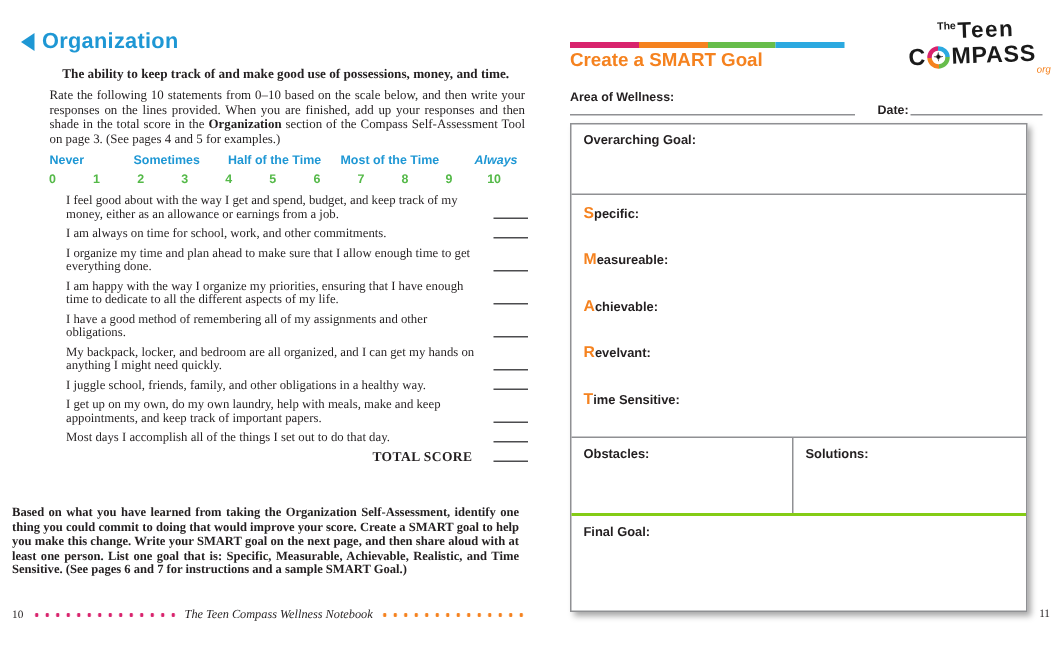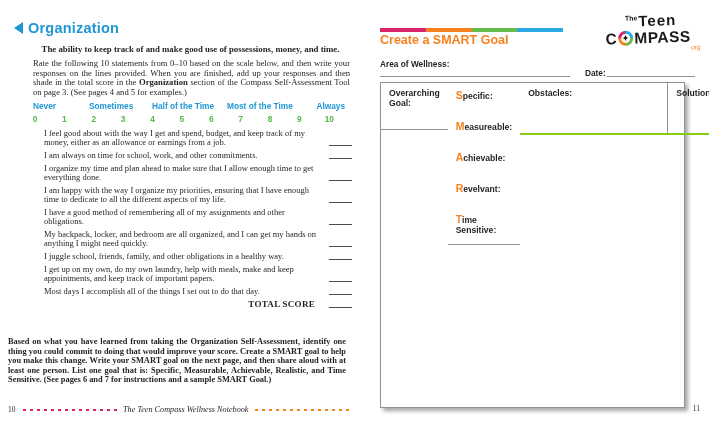--- a/index.html
+++ b/index.html
@@ -8,21 +8,21 @@
 
   
   .l-title{position:absolute;left:14px;top:20px;display:flex;align-items:center;gap:5px;}
   .tri{width:0;height:0;border-top:6px solid transparent;border-bottom:6px solid transparent;border-right:9px solid var(--blue-heading);}
   .l-title h1{margin:0;font-size:14.5px;font-weight:bold;color:var(--blue-heading);letter-spacing:.2px;}
   .subtitle{position:absolute;left:33px;top:44px;width:315px;margin:0;font-family:"Liberation Serif",serif;font-weight:bold;font-size:8.8px;line-height:10px;text-align:center;}
   .intro{position:absolute;left:33px;top:59px;width:317px;margin:0;font-family:"Liberation Serif",serif;font-size:8.6px;line-height:9.7px;text-align:justify;}
   .intro b{font-weight:bold;}
   .scale-labels{position:absolute;left:33px;top:101px;width:312px;height:10px;font-size:8.3px;font-weight:bold;color:var(--blue-heading);}
   .scale-labels span{position:absolute;top:0;white-space:nowrap;}
-  .sl-0{left:0;} .sl-1{left:56px;} .sl-2{left:119px;} .sl-3{left:194px;} .sl-4{right:0;}
+  .sl-0{left:0;} .sl-1{left:56px;} .sl-2{left:119px;} .sl-3{left:194px;} .sl-4{right:0;font-style:italic;}
   .scale-numbers{position:absolute;left:31px;top:114px;width:303px;display:flex;justify-content:space-between;font-size:8.3px;font-weight:bold;color:var(--green-number);}
   .scale-numbers span{min-width:8px;text-align:center;}
   .statements{position:absolute;left:44px;top:129px;width:308px;font-family:"Liberation Serif",serif;font-size:8.5px;line-height:9.2px;}
   .statement-row{display:flex;justify-content:space-between;margin-bottom:3.6px;}
   .statement-row p{margin:0;width:281px;}
   .blank{width:23px;border-bottom:1px solid #4d4d4f;align-self:flex-end;height:0;margin-bottom:1px;}
   .total-row{display:flex;justify-content:flex-end;align-items:flex-end;gap:14px;margin-top:4px;}
   .total-row b{font-size:9px;letter-spacing:.3px;margin-left:10px;}
   .closing{position:absolute;left:8px;top:337px;width:338px;margin:0;font-family:"Liberation Serif",serif;font-weight:bold;font-size:8.4px;line-height:9.5px;text-align:justify;}
   .footer{position:absolute;left:8px;top:405px;width:343px;display:flex;align-items:center;gap:5px;font-family:"Liberation Serif",serif;}
@@ -44,21 +44,21 @@
   .logo-teen{font-size:15px;letter-spacing:1px;}
   .logo-compass{display:flex;align-items:center;justify-content:center;font-weight:bold;color:#1a1a1a;font-size:15.5px;letter-spacing:.5px;line-height:1;margin-top:1px;}
   .ring{width:15px;height:15px;border-radius:50%;margin:0 1px;position:relative;display:flex;align-items:center;justify-content:center;background:conic-gradient(var(--blue) 0 90deg,var(--green) 90deg 180deg,var(--orange) 180deg 270deg,var(--pink) 270deg 360deg);}
   .ring::before{content:'';position:absolute;inset:3.2px;background:#fff;border-radius:50%;}
   .ring .star{position:relative;font-size:8px;color:#111;line-height:1;}
   .logo-org{font-size:6.5px;font-style:italic;color:var(--orange);text-align:right;margin-right:4px;line-height:1;}
   .area-label{position:absolute;left:380px;top:59px;font-size:8.3px;font-weight:bold;}
   .area-line{position:absolute;left:380px;top:76px;width:190px;border-bottom:1px solid #8f9093;}
   .date-label{position:absolute;left:585px;top:68px;font-size:8.3px;font-weight:bold;}
   .date-line{position:absolute;left:607px;top:76px;width:88px;border-bottom:1px solid #8f9093;}
-  .goal-table{position:absolute;left:380px;top:82px;width:305px;height:326px;background:#fff;border:1px solid #8f9093;box-shadow:2.5px 2.5px 4px rgba(0,0,0,.35);display:flex;flex-direction:row;box-sizing:border-box;font-size:8.6px;font-weight:bold;}
+  .goal-table{position:absolute;left:380px;top:82px;width:305px;height:326px;background:#fff;border:1px solid #8f9093;box-shadow:2.5px 2.5px 4px rgba(0,0,0,.35);display:flex;flex-direction:column;box-sizing:border-box;font-size:8.6px;font-weight:bold;}
   .row-over{height:47px;border-bottom:1px solid #8f9093;padding:5px 8px;box-sizing:border-box;}
   .row-smart{height:162px;border-bottom:1px solid #8f9093;padding:6px 8px 0;box-sizing:border-box;}
   .smart-item{height:31px;}
   .smart-item .ini{color:var(--orange);font-size:10.5px;}
   .row-obsol{height:52px;border-bottom:2px solid #84cc16;display:flex;box-sizing:border-box;}
   .cell-obstacles{width:148px;border-right:1px solid #8f9093;padding:5px 8px;box-sizing:border-box;}
   .cell-solutions{flex:1;padding:5px 8px;box-sizing:border-box;}
   .row-final{flex:1;padding:5px 8px;box-sizing:border-box;}
   .pagenum-right{position:absolute;right:9px;top:404px;font-size:7.5px;font-family:"Liberation Serif",serif;}
 </style>

